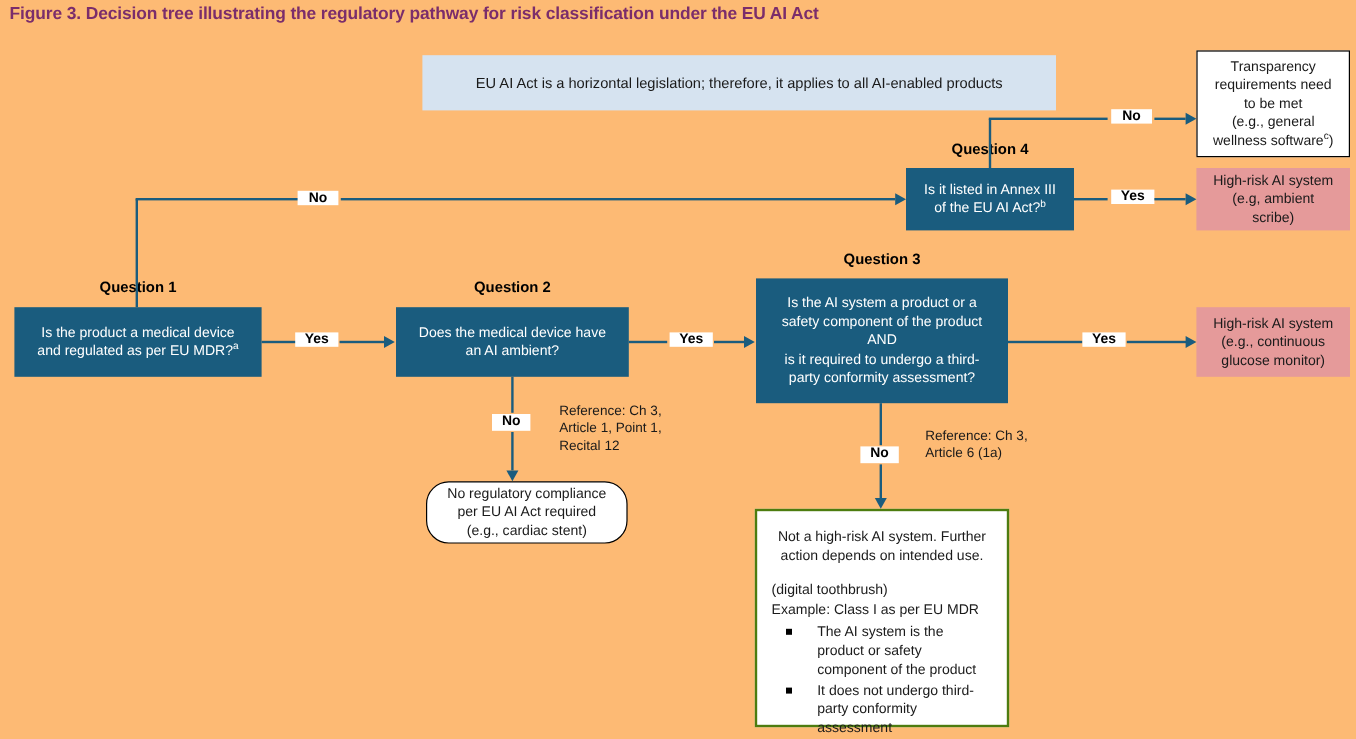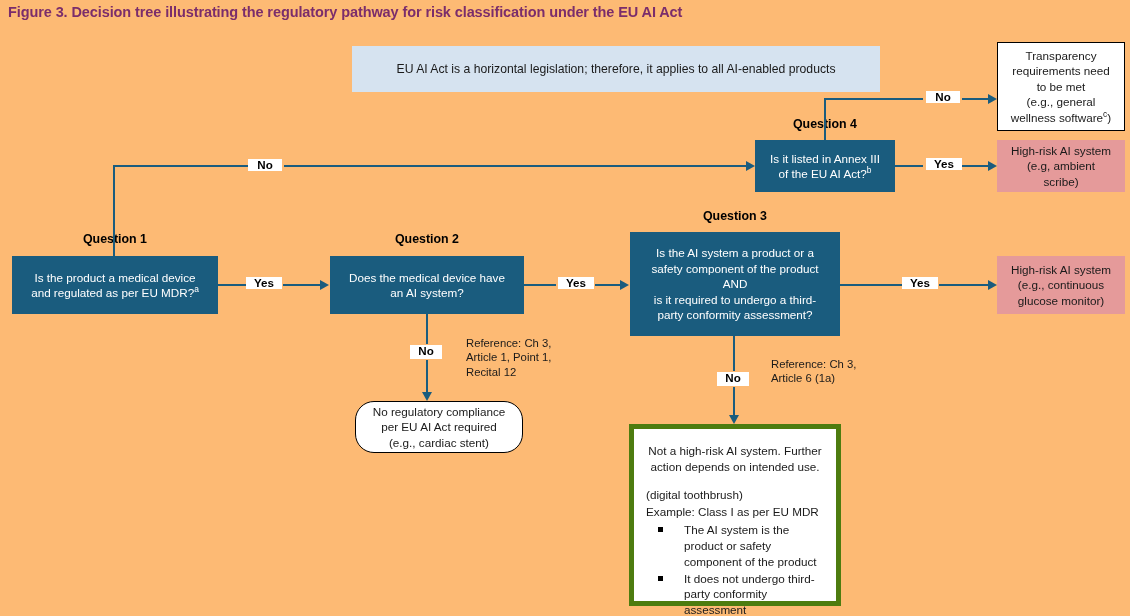--- a/index.html
+++ b/index.html
@@ -86,21 +86,21 @@
   
   .refnote {
     font-size: 11.3px;
     color: #1a1a1a;
     line-height: 1.28;
     text-align: left;
   }
 
   
   .detail-box {
-    border: 5px solid #4d7c0f;
+    border: 2px solid #4d7c0f;
     background: #ffffff;
     font-size: 11.7px;
     color: #1a1a1a;
     line-height: 1.35;
     padding: 14px 12px 8px 12px;
   }
   .detail-box .para { text-align: center; margin: 0 0 12px 0; }
   .detail-box .para2 { text-align: left; margin: 0 0 2px 0; }
   .detail-box ul {
     margin: 0;
@@ -182,21 +182,21 @@
     <div class="inner">
       <div>Is the product a medical device</div>
       <div><span>and regulated as per EU MDR?</span><sup>a</sup></div>
     </div>
   </div>
 
   <div class="abs qcap" style="left:330px; top:232px; width:194px;">Question 2</div>
   <div class="abs node node-teal" style="left:330px; top:256px; width:194px; height:58px;">
     <div class="inner">
       <div>Does the medical device have</div>
-      <div>an AI system?</div>
+      <div>an AI ambient?</div>
     </div>
   </div>
 
   <div class="abs qcap" style="left:630px; top:209px; width:210px;">Question 3</div>
   <div class="abs node node-teal" style="left:630px; top:232px; width:210px; height:104px;">
     <div class="inner">
       <div>Is the AI system a product or a</div>
       <div>safety component of the product</div>
       <div>AND</div>
       <div>is it required to undergo a third-</div>

